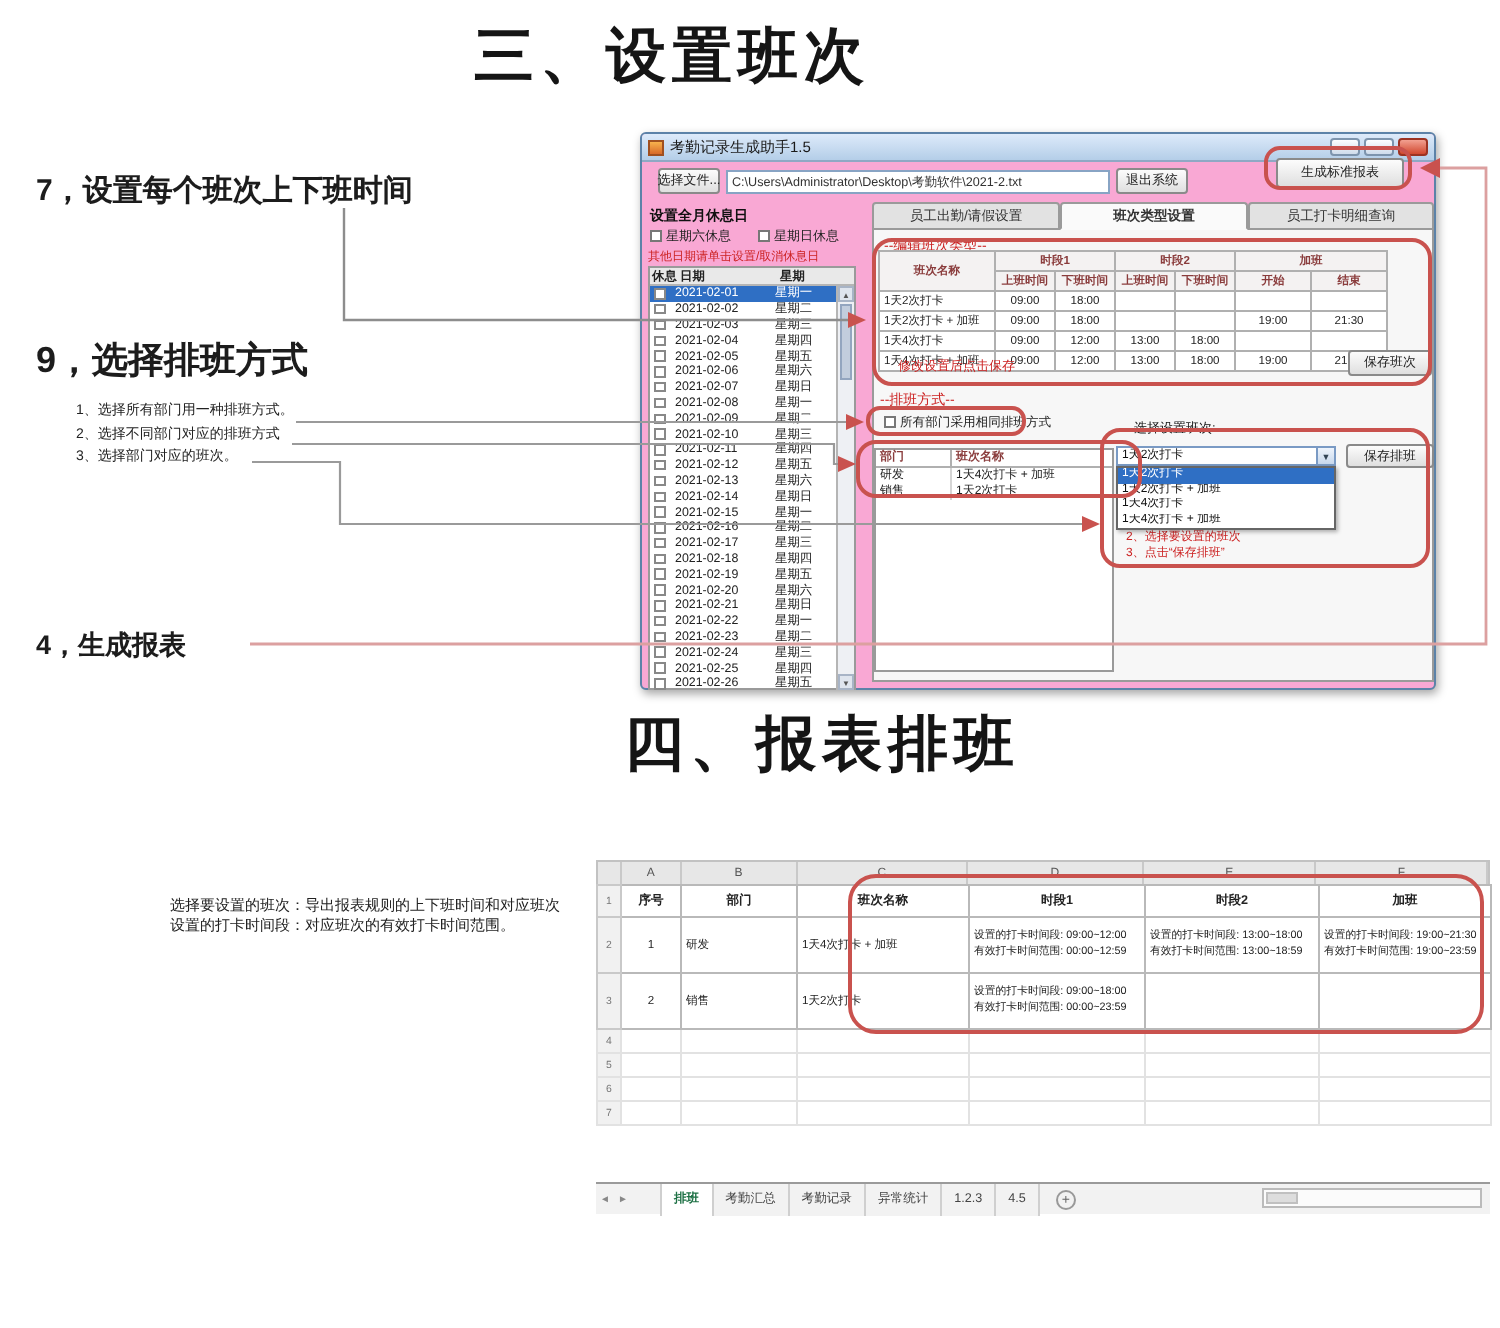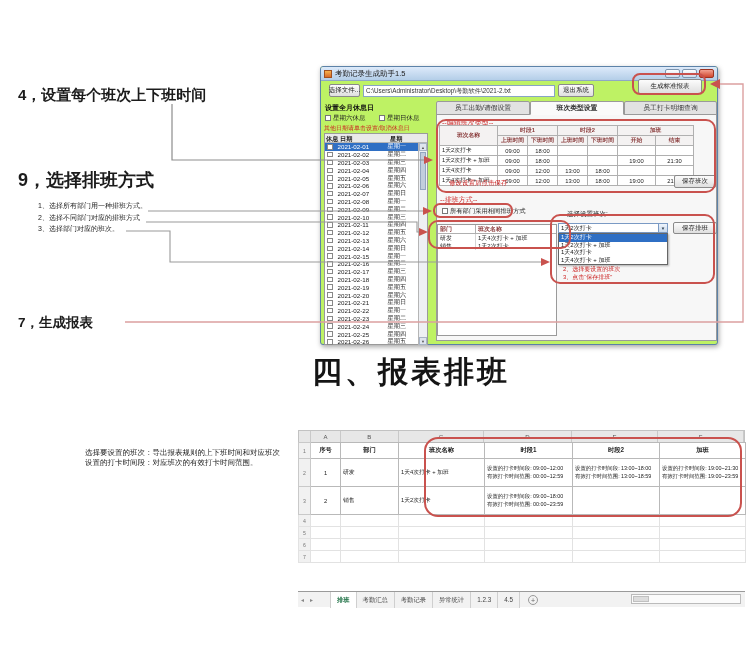--- a/index.html
+++ b/index.html
@@ -13,21 +13,21 @@
   
   .step-label { font-weight:600; color:#1c1c1c; }
   .sub-steps { font-size:7px; color:#222; line-height:11.5px; }
   .note-block { font-size:7.5px; color:#222; line-height:10px; }
 
   
   .red-box { position:absolute; border:2px solid #c9524e; border-radius:10px; pointer-events:none; z-index:40; }
 
   
   .window { position:absolute; left:320px; top:66px; width:398px; height:279px;
-            background:#bef264; border:1px solid #5c82a8; border-radius:3px;
+            background:#f9a8d4; border:1px solid #5c82a8; border-radius:3px;
             box-shadow:1px 2px 5px rgba(0,0,0,.35); z-index:10; font-size:7px; }
   .titlebar { position:absolute; left:0; top:0; width:100%; height:14px;
               background:linear-gradient(#ddeafa,#b4cee8); border-bottom:1px solid #8fa8c4;
               display:flex; align-items:center; padding:0 3px; border-radius:2px 2px 0 0; }
   .appicon { width:8px; height:8px; background:linear-gradient(#f7b24d,#d86a2a); border:1px solid #a05020; margin-right:3px; }
   .apptitle { font-size:7.5px; color:#1a1a1a; flex:1; white-space:nowrap; overflow:hidden; }
   .winctrl { width:15px; height:9px; border:1px solid #7d94ad; border-radius:2px;
              background:linear-gradient(#fdfeff,#cfdceb); margin-left:2px; }
   .winctrl.close { background:linear-gradient(#f2a091,#d1482f); border-color:#9c3322; }
 
@@ -111,29 +111,30 @@
   .xl-scroll { position:absolute; right:4px; top:164px; width:110px; height:10px; background:#fbfbfb; border:1px solid #bbb; }
   .xl-scroll .th { position:absolute; left:1px; top:1px; width:16px; height:6px; background:#ddd; border:1px solid #c0c0c0; }
 
   svg.overlay { position:absolute; left:0; top:0; z-index:50; pointer-events:none; }
 </style>
 </head>
 <body>
 
 <div class="stage">
 
-
-  <div class="abs step-label" style="left:18px; top:86px; font-size:15px;">4，设置每个班次上下班时间</div>
+  <div class="abs big-title" style="left:237px; top:8px;">三、设置班次</div>
+
+  <div class="abs step-label" style="left:18px; top:86px; font-size:15px;">7，设置每个班次上下班时间</div>
   <div class="abs step-label" style="left:18px; top:168px; font-size:18px;">9，选择排班方式</div>
   <div class="abs sub-steps" style="left:38px; top:200px;" id="step2-items">
       <div>1、选择所有部门用一种排班方式。</div>
       <div>2、选择不同部门对应的排班方式</div>
       <div>3、选择部门对应的班次。</div>
     </div>
-  <div class="abs step-label" style="left:18px; top:314px; font-size:13.5px;">7，生成报表</div>
+  <div class="abs step-label" style="left:18px; top:314px; font-size:13.5px;">4，生成报表</div>
 
   <div class="window">
     <div class="titlebar">
       <span class="appicon"></span>
       <span class="apptitle">考勤记录生成助手1.5</span>
       <span class="winctrl"></span>
       <span class="winctrl"></span>
       <span class="winctrl close"></span>
     </div>
 

